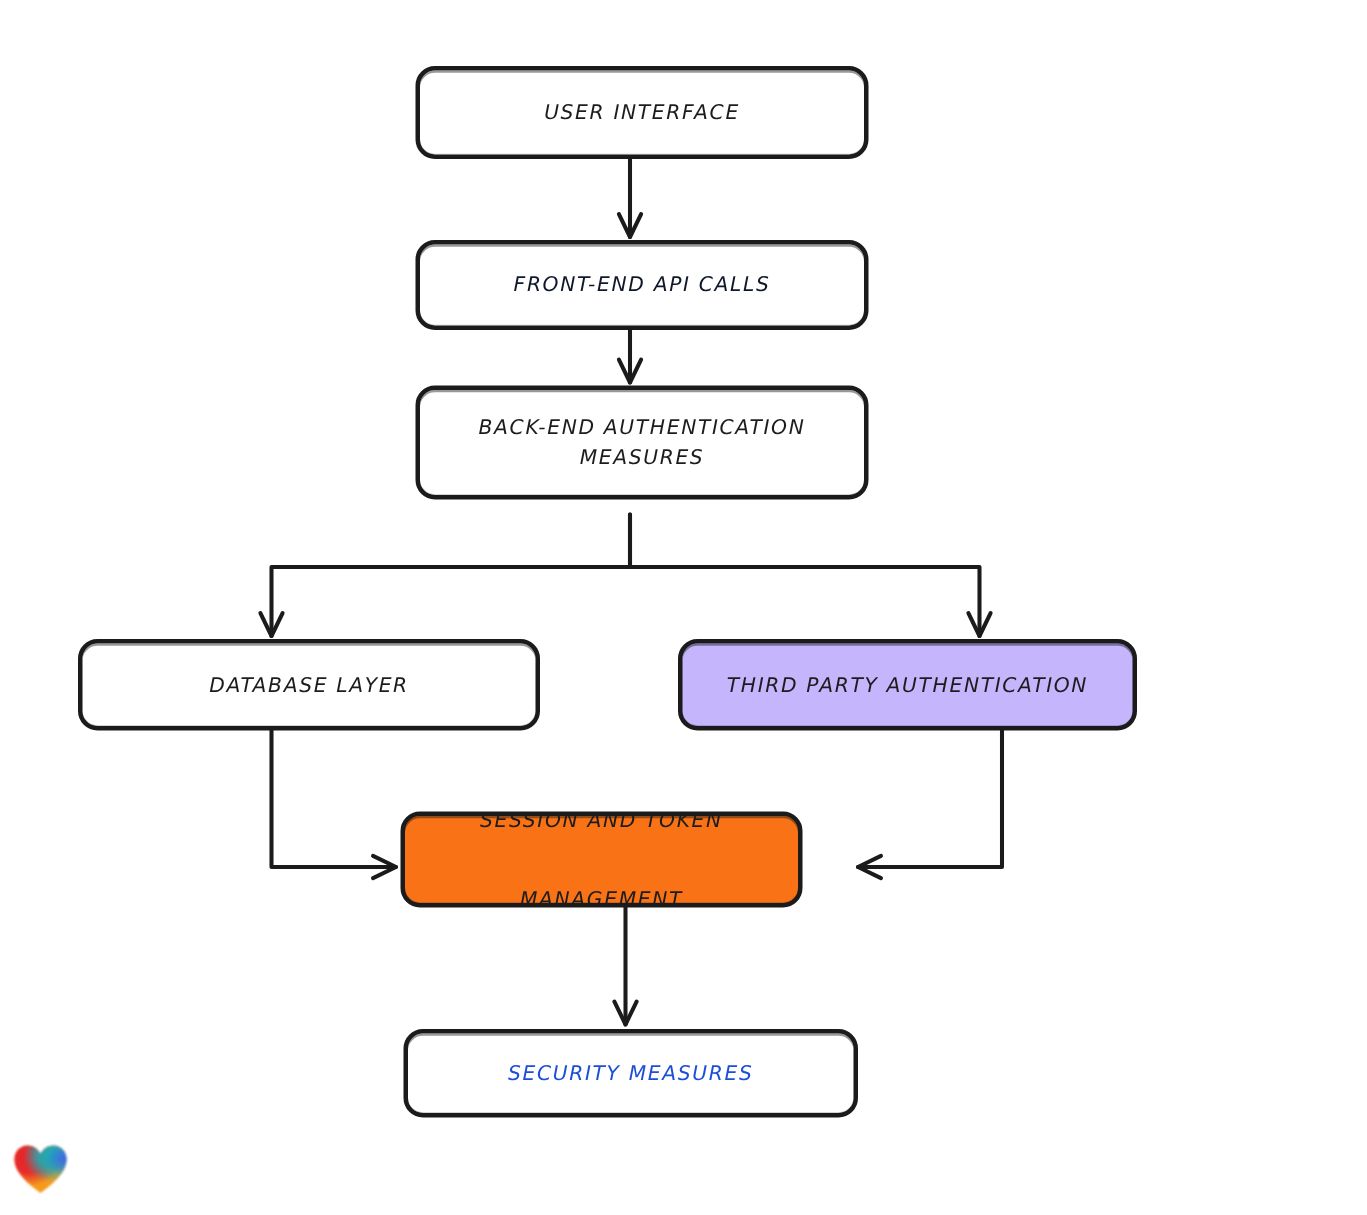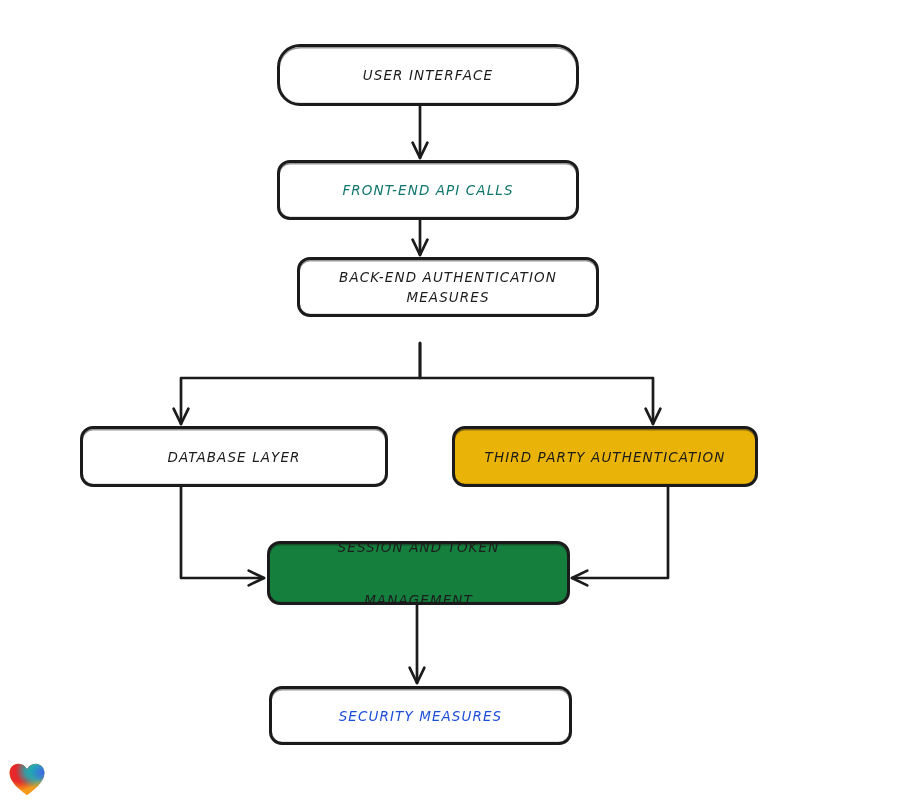--- a/index.html
+++ b/index.html
@@ -45,37 +45,37 @@
       <path d="M 645.6055859201091 408.6923992600045 L 653 424 L 660.3944140798909 408.6923992600045" fill="none" stroke="#1b1b1b" stroke-width="2.7" stroke-linecap="round" stroke-linejoin="round"></path>
       <polyline points="181,487 181,578 264,578" fill="none" stroke="#1b1b1b" stroke-width="2.7" stroke-linecap="round" stroke-linejoin="round"></polyline>
       <path d="M 248.6923992600045 585.3944140798909 L 264 578 L 248.6923992600045 570.6055859201091" fill="none" stroke="#1b1b1b" stroke-width="2.7" stroke-linecap="round" stroke-linejoin="round"></path>
       <polyline points="668,487 668,578 572,578" fill="none" stroke="#1b1b1b" stroke-width="2.7" stroke-linecap="round" stroke-linejoin="round"></polyline>
       <path d="M 587.3076007399955 570.6055859201091 L 572 578 L 587.3076007399955 585.3944140798909" fill="none" stroke="#1b1b1b" stroke-width="2.7" stroke-linecap="round" stroke-linejoin="round"></path>
       <polyline points="417,605 417,683" fill="none" stroke="#1b1b1b" stroke-width="2.7" stroke-linecap="round" stroke-linejoin="round"></polyline>
       <path d="M 409.6055859201091 667.6923992600045 L 417 683 L 424.3944140798909 667.6923992600045" fill="none" stroke="#1b1b1b" stroke-width="2.7" stroke-linecap="round" stroke-linejoin="round"></path>
     </svg>
 
   <div id="node-layer">
-      <div class="node" style="left: 277px; top: 44px; width: 302px; height: 62px; background: rgb(255, 255, 255); border-color: rgb(27, 27, 27); border-radius: 23px;">
+      <div class="node" style="left: 277px; top: 44px; width: 302px; height: 62px; background: rgb(255, 255, 255); border-color: rgb(27, 27, 27);">
         <div class="node-line" style="color: rgb(28, 28, 28);">USER INTERFACE</div>
       </div>
       <div class="node" style="left: 277px; top: 160px; width: 302px; height: 60px; background: rgb(255, 255, 255); border-color: rgb(27, 27, 27);">
-        <div class="node-line" style="color: #0f766e;">FRONT-END API CALLS</div>
+        <div class="node-line" style="color: #0f172a;">FRONT-END API CALLS</div>
       </div>
-      <div class="node" style="left: 277px; top: 257px; width: 302px; height: 60px; background: rgb(255, 255, 255); border-color: rgb(27, 27, 27); margin-left: 20px;">
+      <div class="node" style="left: 277px; top: 257px; width: 302px; height: 76px; background: rgb(255, 255, 255); border-color: rgb(27, 27, 27);">
         <div class="node-line" style="color: rgb(28, 28, 28);">BACK-END AUTHENTICATION</div>
         <div class="node-line" style="color: rgb(28, 28, 28);">MEASURES</div>
       </div>
-      <div class="node" style="left: 80px; top: 426px; width: 308px; height: 61px; background: rgb(255, 255, 255); border-color: rgb(27, 27, 27);">
+      <div class="node" style="left: 52px; top: 426px; width: 308px; height: 61px; background: rgb(255, 255, 255); border-color: rgb(27, 27, 27);">
         <div class="node-line" style="color: rgb(28, 28, 28);">DATABASE LAYER</div>
       </div>
-      <div class="node" style="left: 452px; top: 426px; width: 306px; height: 61px; background: #eab308; border-color: rgb(27, 27, 27);">
+      <div class="node" style="left: 452px; top: 426px; width: 306px; height: 61px; background: #c4b5fd; border-color: rgb(27, 27, 27);">
         <div class="node-line" style="color: rgb(28, 28, 28);">THIRD PARTY AUTHENTICATION</div>
       </div>
-      <div class="node" style="left: 267px; top: 541px; width: 303px; height: 64px; background: #15803d; border-color: rgb(27, 27, 27);">
+      <div class="node" style="left: 267px; top: 541px; width: 268px; height: 64px; background: #f97316; border-color: rgb(27, 27, 27);">
         <div class="node-line" style="color: rgb(28, 28, 28);">SESSION AND TOKEN</div>
         <div class="node-line" style="color: rgb(28, 28, 28); margin-top: 33px;">MANAGEMENT</div>
       </div>
       <div class="node" style="left: 269px; top: 686px; width: 303px; height: 59px; background: rgb(255, 255, 255); border-color: rgb(27, 27, 27);">
         <div class="node-line" style="color: #1d4ed8;">SECURITY MEASURES</div>
       </div>
     </div>
 
   <svg id="logo" width="38" height="36" viewBox="0 0 36 34" style="left: 8px; top: 762px;">
     <defs>

